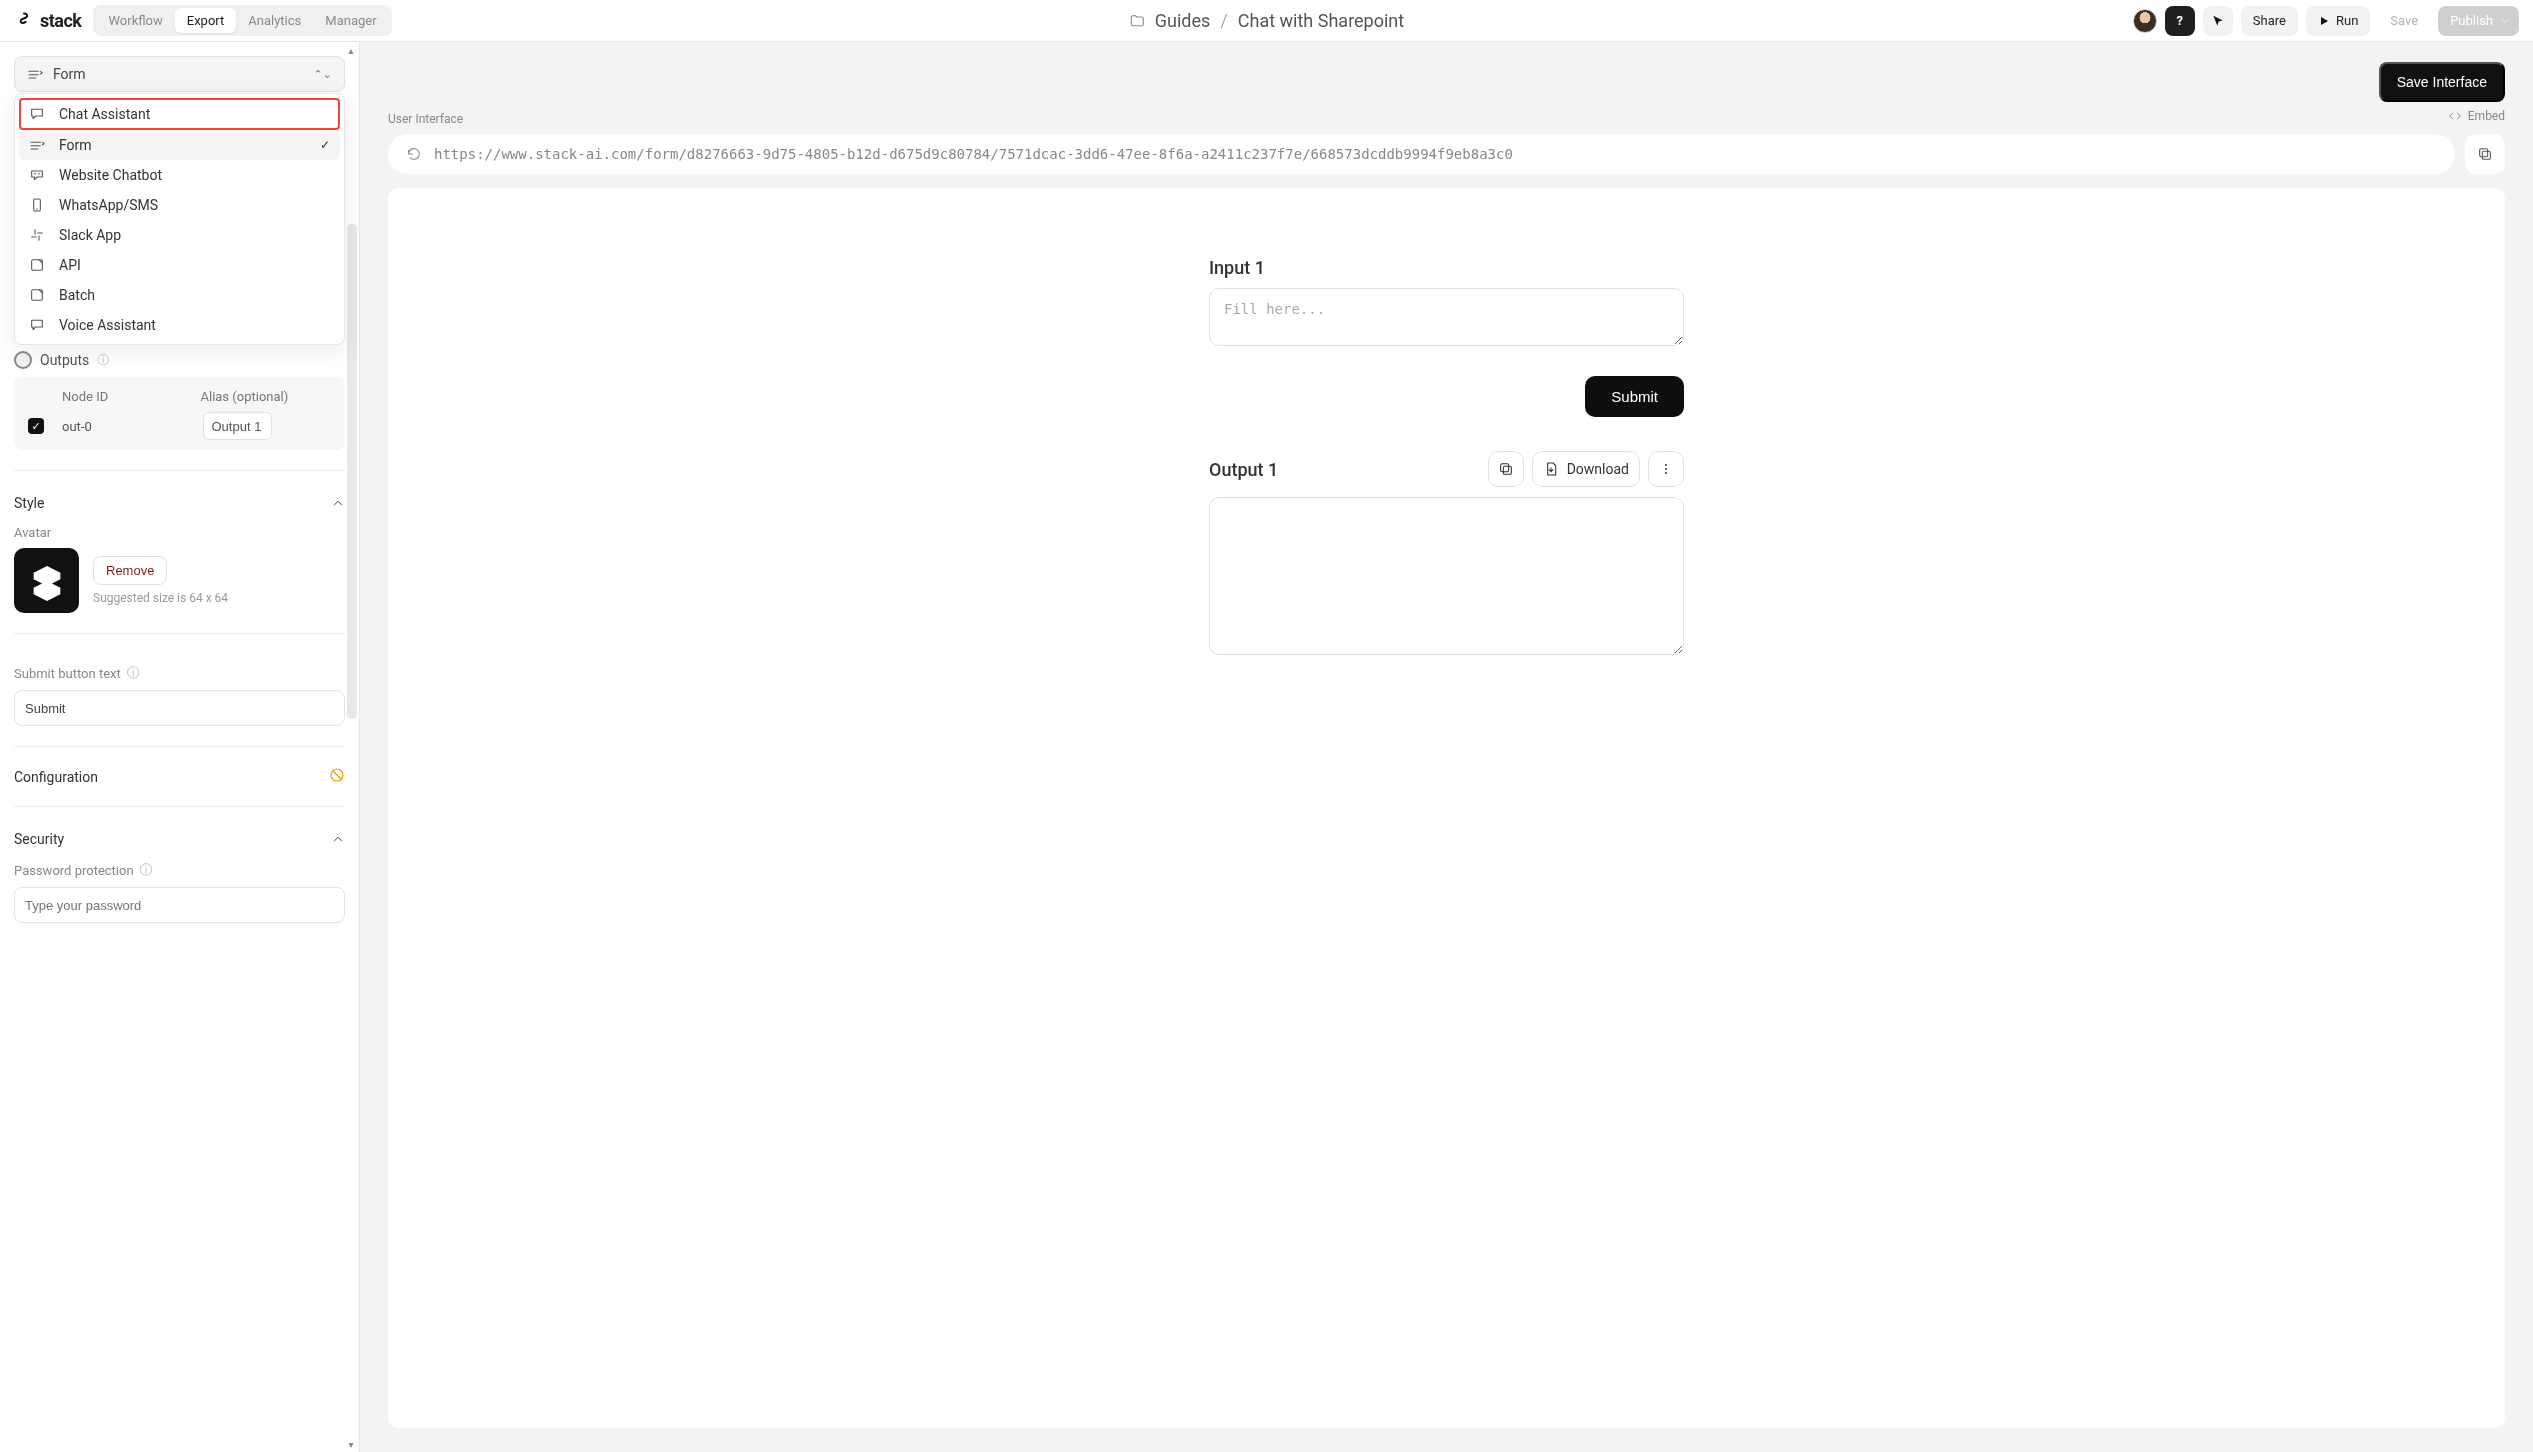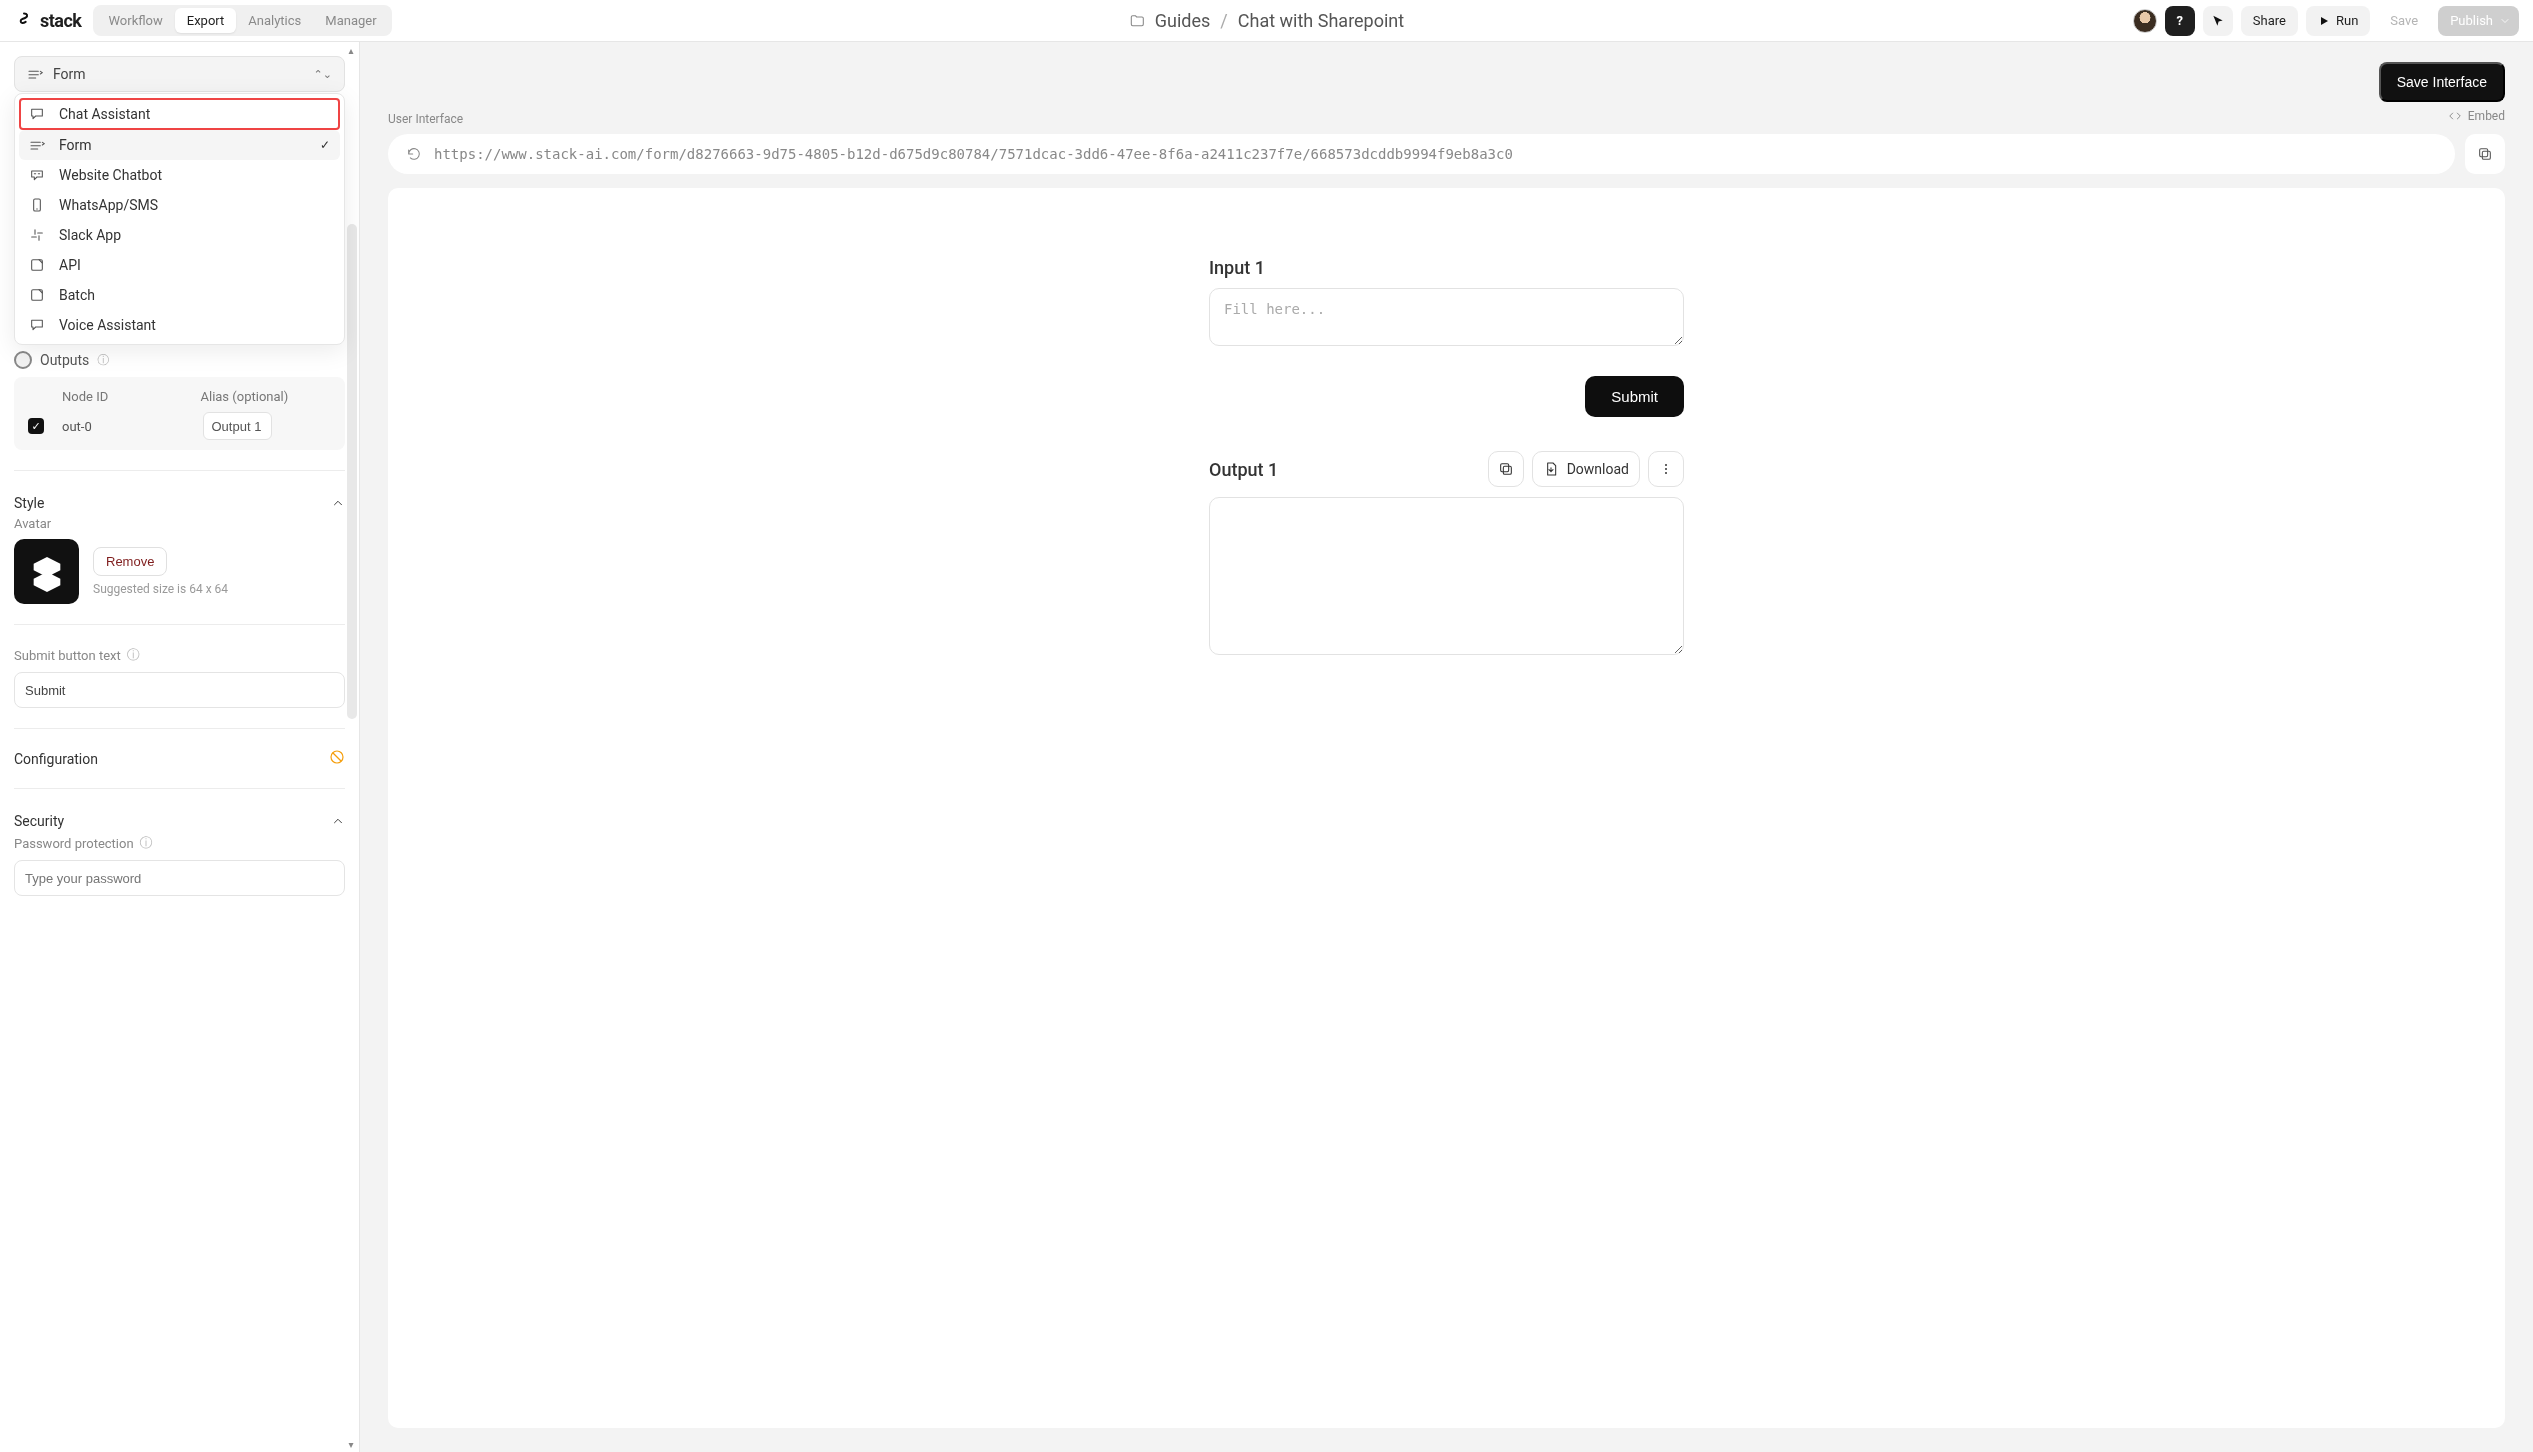--- a/index.html
+++ b/index.html
@@ -212,21 +212,21 @@
     max-width: 69px;
   }
 
   .divider { border-top: 1px solid #ececec; margin: 20px 0; }
 
   
   .collapse-head {
     display: flex; justify-content: space-between; align-items: center;
     font-size: 14px; color: #333; cursor: pointer; padding: 4px 0;
   }
-  .sub-label { color: #888; font-size: 13px; margin-top: 1px; margin-bottom: 8px; display: inline-flex; align-items: center; gap: 6px; }
+  .sub-label { color: #888; font-size: 13px; margin-top: 10px; margin-bottom: 8px; display: inline-flex; align-items: center; gap: 6px; }
   .avatar-row { display: flex; align-items: center; gap: 14px; }
   .avatar-box {
     width: 65px; height: 65px; border-radius: 10px; background: #111;
     display: flex; align-items: center; justify-content: center;
   }
   .avatar-box svg { width: 40px; height: 40px; }
   .avatar-meta { display: flex; flex-direction: column; gap: 6px; }
   .remove-btn {
     border: 1px solid #e0e0e0; background: #fff; border-radius: 8px;
     padding: 6px 12px; font-size: 13px; color: #7f1d1d; cursor: pointer; width: fit-content;

